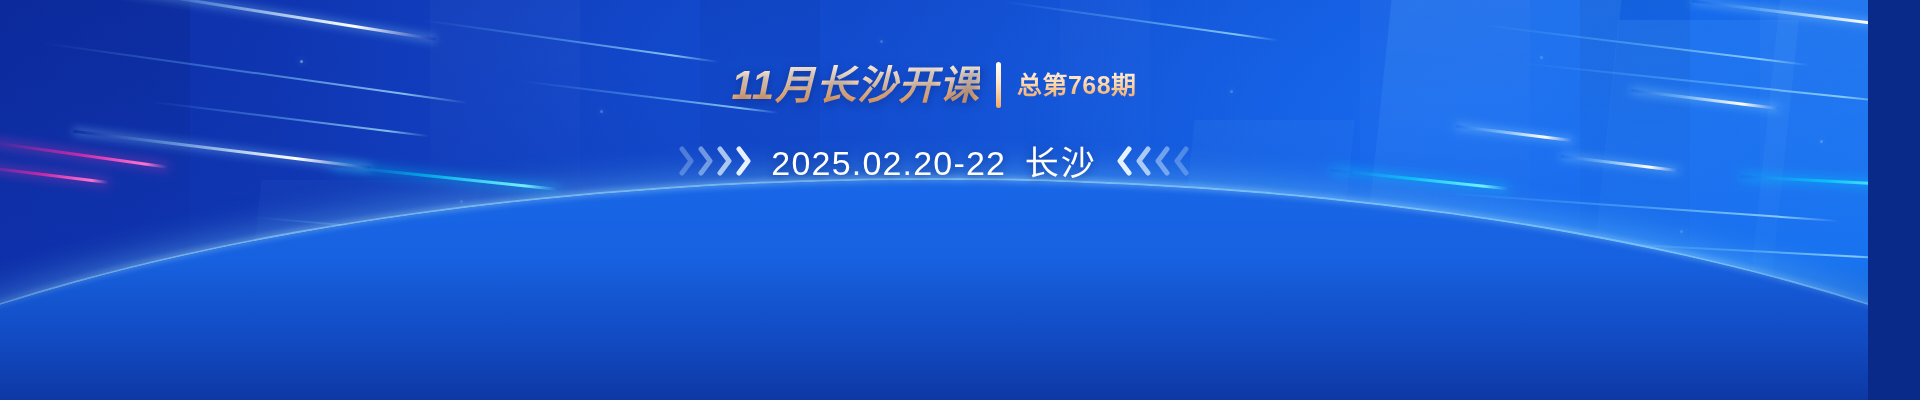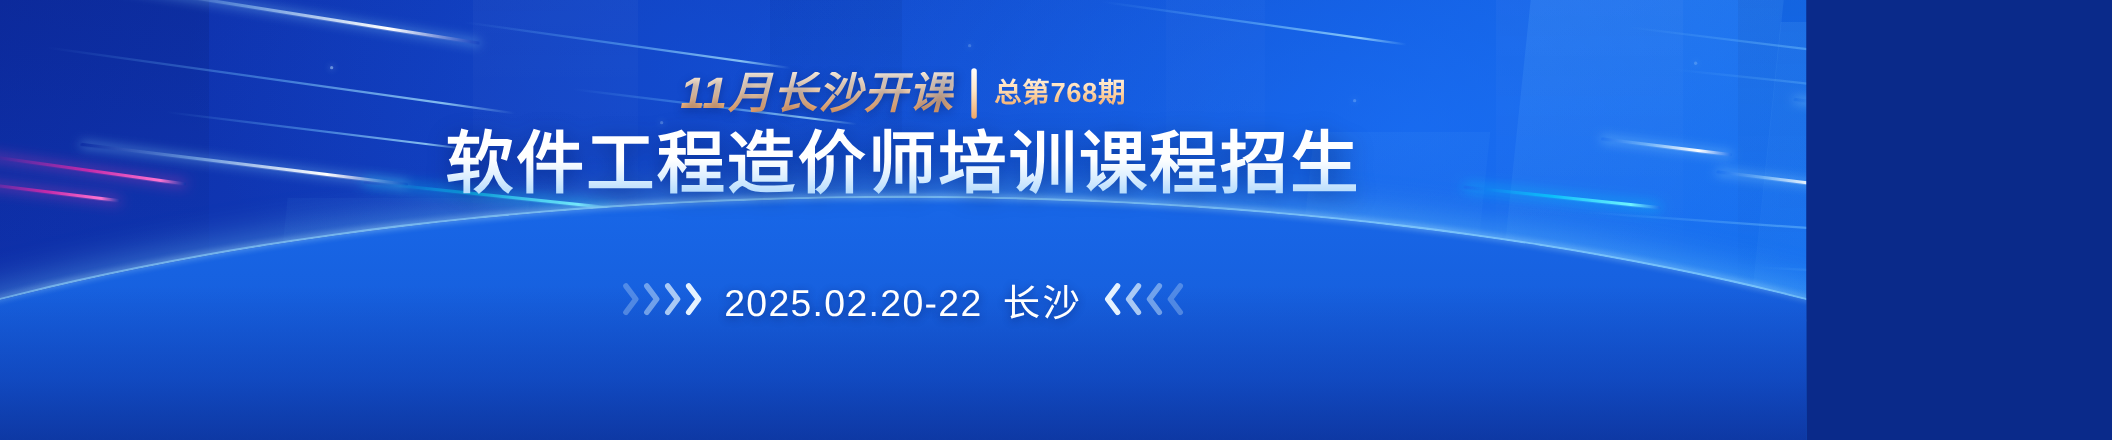--- a/index.html
+++ b/index.html
@@ -7,21 +7,21 @@
     margin: 0;
     padding: 0;
     background: #0a2a8a;
   }
   body {
     font-family: "Liberation Sans", "DejaVu Sans", sans-serif;
   }
 
   .banner {
     position: relative;
-    width: 1642px;
+    width: 1868px;
     height: 400px;
     overflow: hidden;
     background:
       radial-gradient(ellipse 900px 500px at 78% 30%, rgba(30,120,255,0.55) 0%, rgba(30,120,255,0.0) 70%),
       radial-gradient(ellipse 700px 420px at 40% 15%, rgba(20,90,230,0.40) 0%, rgba(20,90,230,0.0) 70%),
       linear-gradient(115deg, #0e2ea8 0%, #1038b5 22%, #1246c4 45%, #1055d8 68%, #1366e6 85%, #1472f0 100%);
   }
 
   
   .bg-layer {
@@ -304,21 +304,20 @@
     <div class="eyebrow-row">
       <div class="kicker">11月长沙开课</div>
 
       <div class="divider-bar"></div>
 
       <div class="issue-block">
         <div class="issue-secondary">总第768期</div>
       </div>
     </div>
 
-    <h1 class="headline">软件工程造价师培训课程招生</h1>
 
     <div class="date-row">
 
       <div class="chev-group">
         <span class="chev">
           <svg viewBox="0 0 17 30">
               <path d="M3 3 L12 15 L3 27" fill="none" stroke="#bcd9f7" stroke-opacity="0.35" stroke-width="5" stroke-linecap="round" stroke-linejoin="round"></path>
             </svg>
         </span>
         <span class="chev">

